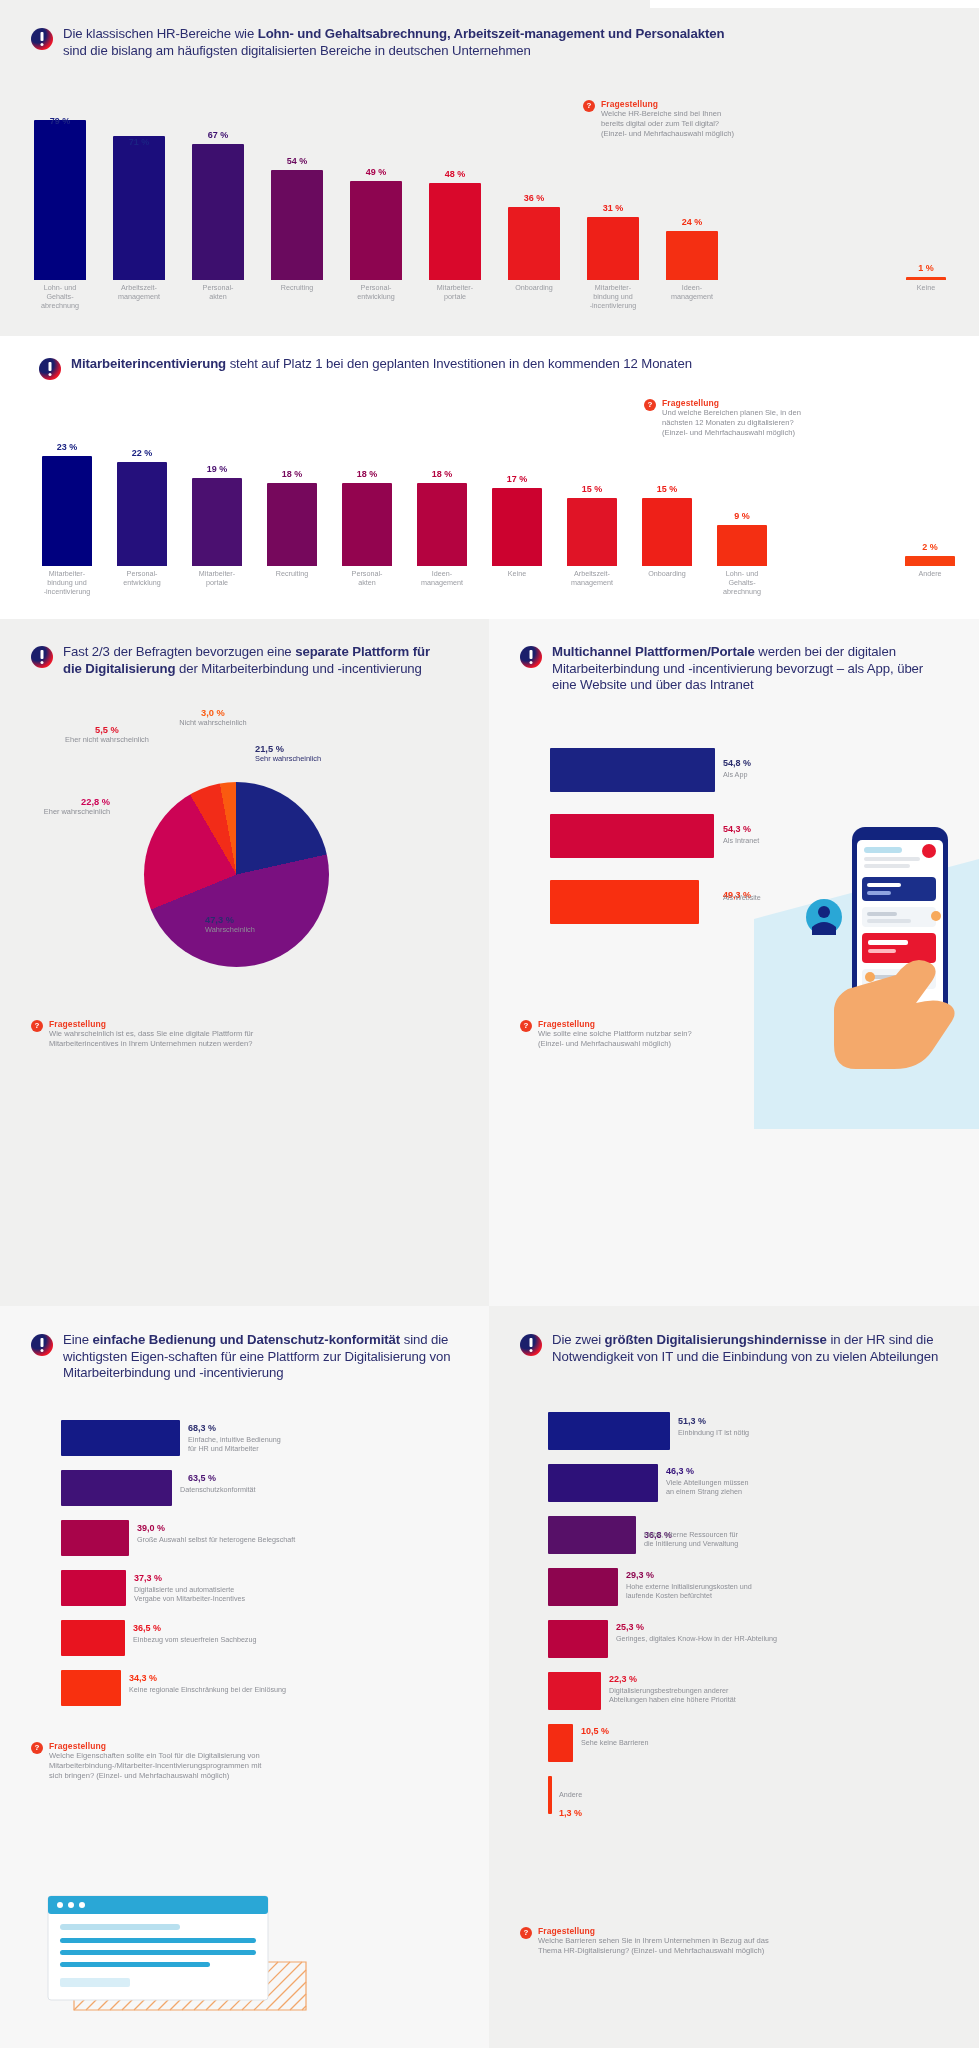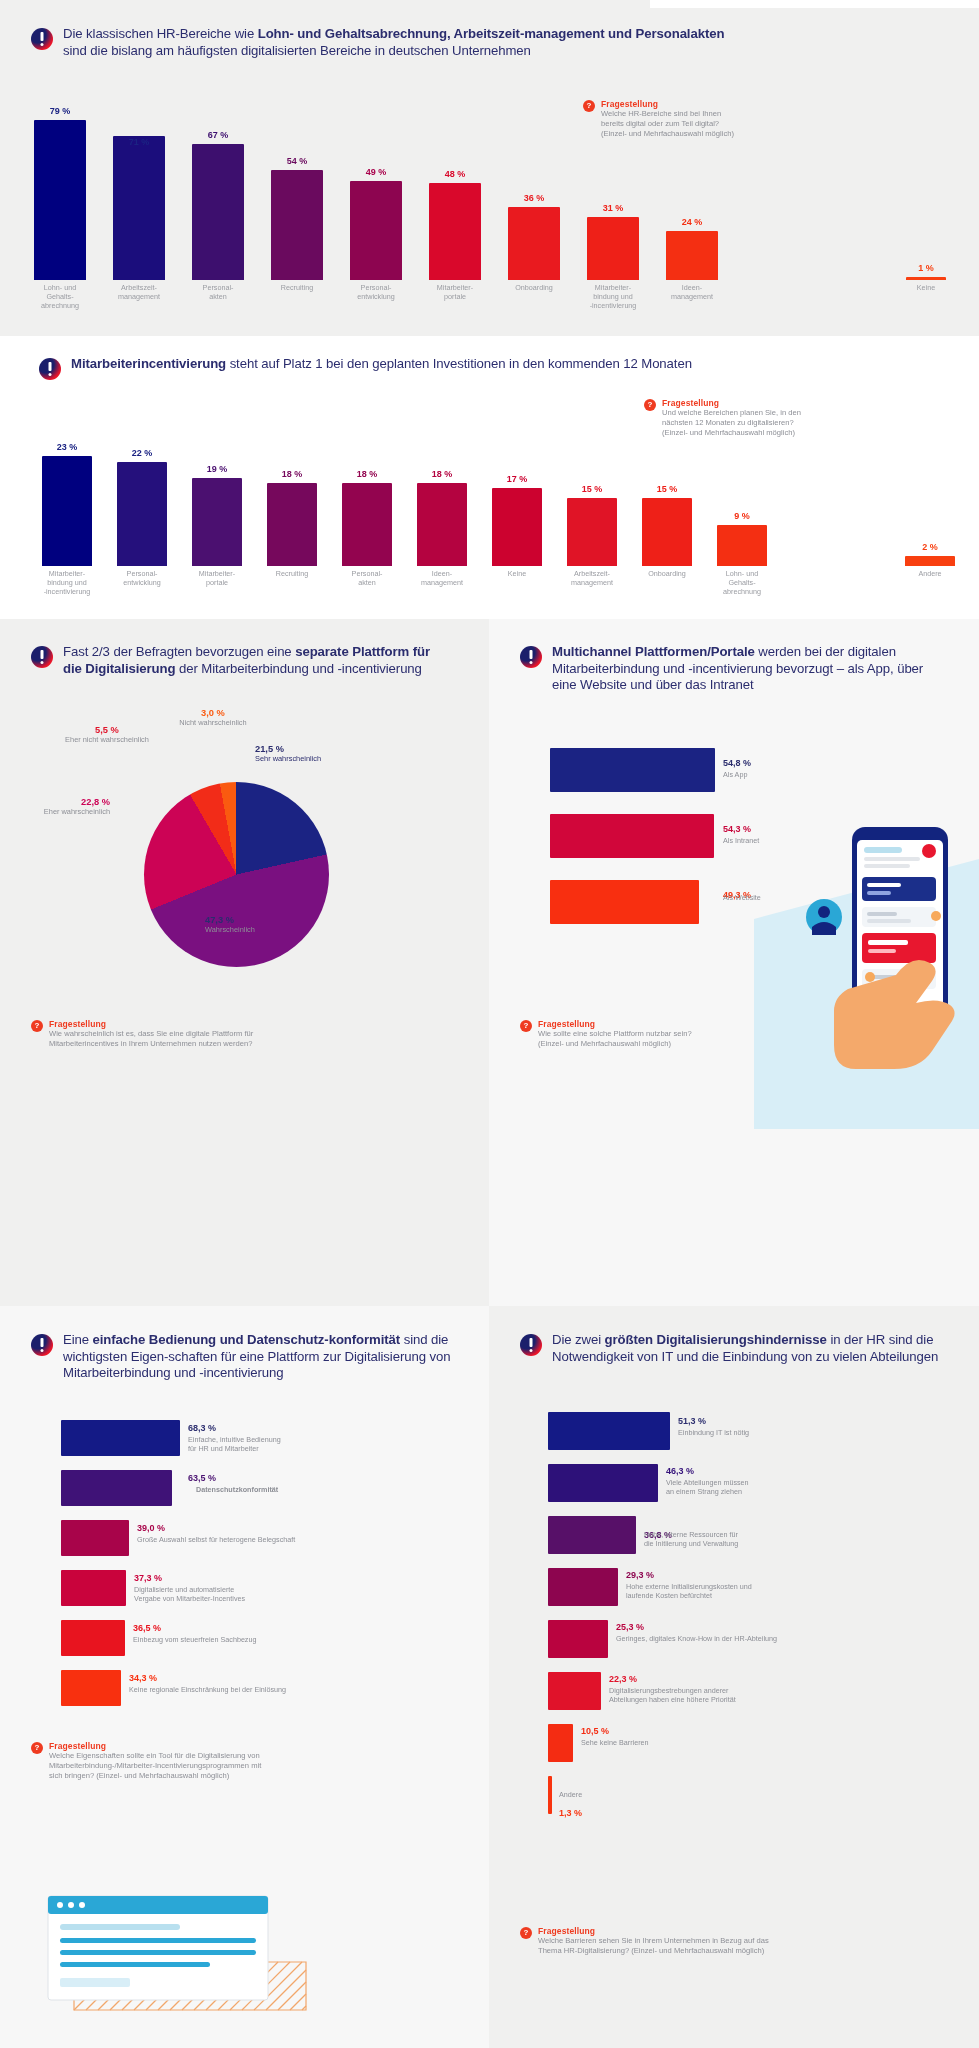--- a/index.html
+++ b/index.html
@@ -97,21 +97,21 @@
         <div class="q-line">Welche HR-Bereiche sind bei Ihnen</div>
         <div class="q-line">bereits digital oder zum Teil digital?</div>
         <div class="q-line">(Einzel- und Mehrfachauswahl möglich)</div>
       </div>
     </div>
 
     <div class="colchart" style="position:absolute;left:26px;top:98px;width:930px;height:182px;">
 
       <div class="col" style="left:8px;width:52px;height:182px;">
         <div class="bar" style="height:160px;background:#00007f;"></div>
-        <div class="val" style="bottom:164px;color:#1b2383;">79 %</div>
+        <div class="val" style="bottom:154px;color:#1b2383;">79 %</div>
         <div class="lbl" style="top:186px;">Lohn- und
 Gehalts-
 abrechnung</div>
       </div>
 
       <div class="col" style="left:87px;width:52px;height:182px;">
         <div class="bar" style="height:144px;background:#1b0d7c;"></div>
         <div class="val" style="bottom:133px;color:#1b2383;">71 %</div>
         <div class="lbl" style="top:186px;">Arbeitszeit-
 management</div>
@@ -389,21 +389,21 @@
 
     <div class="hrow" style="position:absolute;left:0;top:0;width:489px;height:420px;">
 
       <div class="hbar" style="left:61px;top:114px;width:119px;height:36px;background:#141a86;"></div>
       <div class="hval" style="left:188px;top:117px;color:#2b2d6e;">68,3 %</div>
       <div class="hlbl" style="left:188px;top:129px;">Einfache, intuitive Bedienung
 für HR und Mitarbeiter</div>
 
       <div class="hbar" style="left:61px;top:164px;width:111px;height:36px;background:#3f1277;"></div>
       <div class="hval" style="left:188px;top:167px;color:#4a1271;">63,5 %</div>
-      <div class="hlbl" style="left:196px;top:179px;font-weight:bold;">Datenschutzkonformität</div>
+      <div class="hlbl" style="left:180px;top:179px;">Datenschutzkonformität</div>
 
       <div class="hbar" style="left:61px;top:214px;width:68px;height:36px;background:#a8044a;"></div>
       <div class="hval" style="left:137px;top:217px;color:#a8044a;">39,0 %</div>
       <div class="hlbl" style="left:137px;top:229px;">Große Auswahl selbst für heterogene Belegschaft</div>
 
       <div class="hbar" style="left:61px;top:264px;width:65px;height:36px;background:#c9033c;"></div>
       <div class="hval" style="left:134px;top:267px;color:#c9033c;">37,3 %</div>
       <div class="hlbl" style="left:134px;top:279px;">Digitalisierte und automatisierte
 Vergabe von Mitarbeiter-Incentives</div>
 

